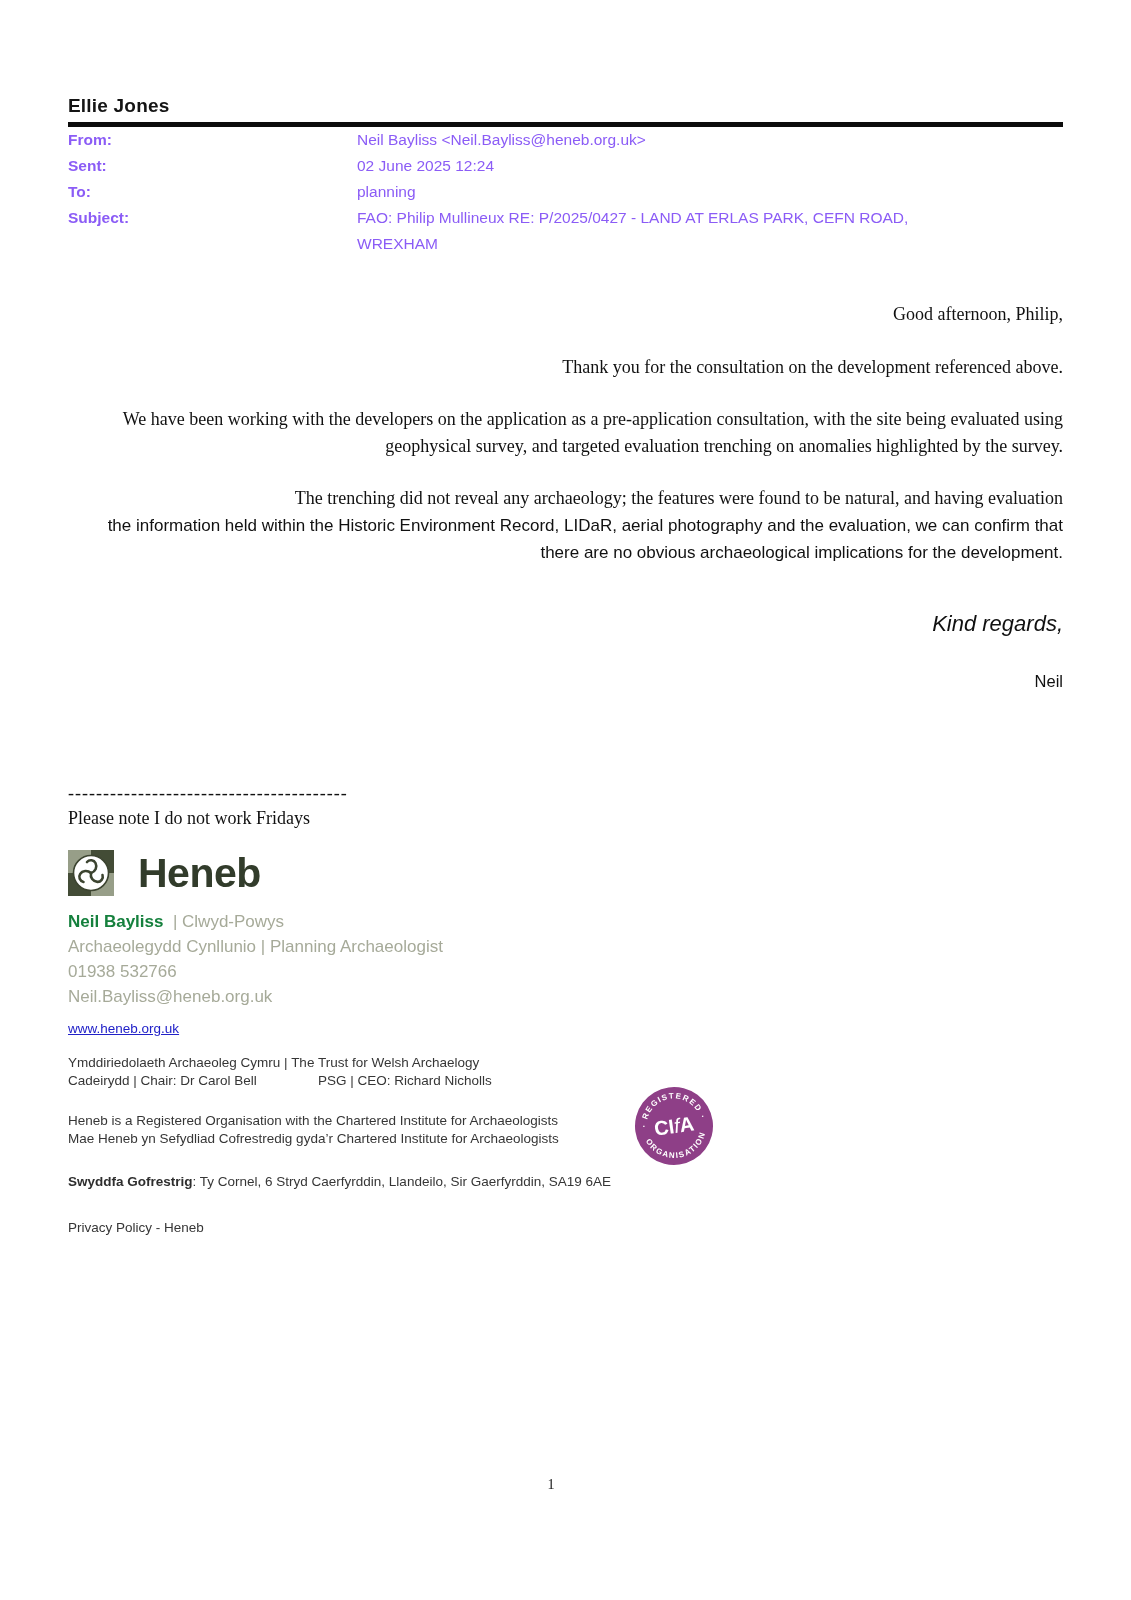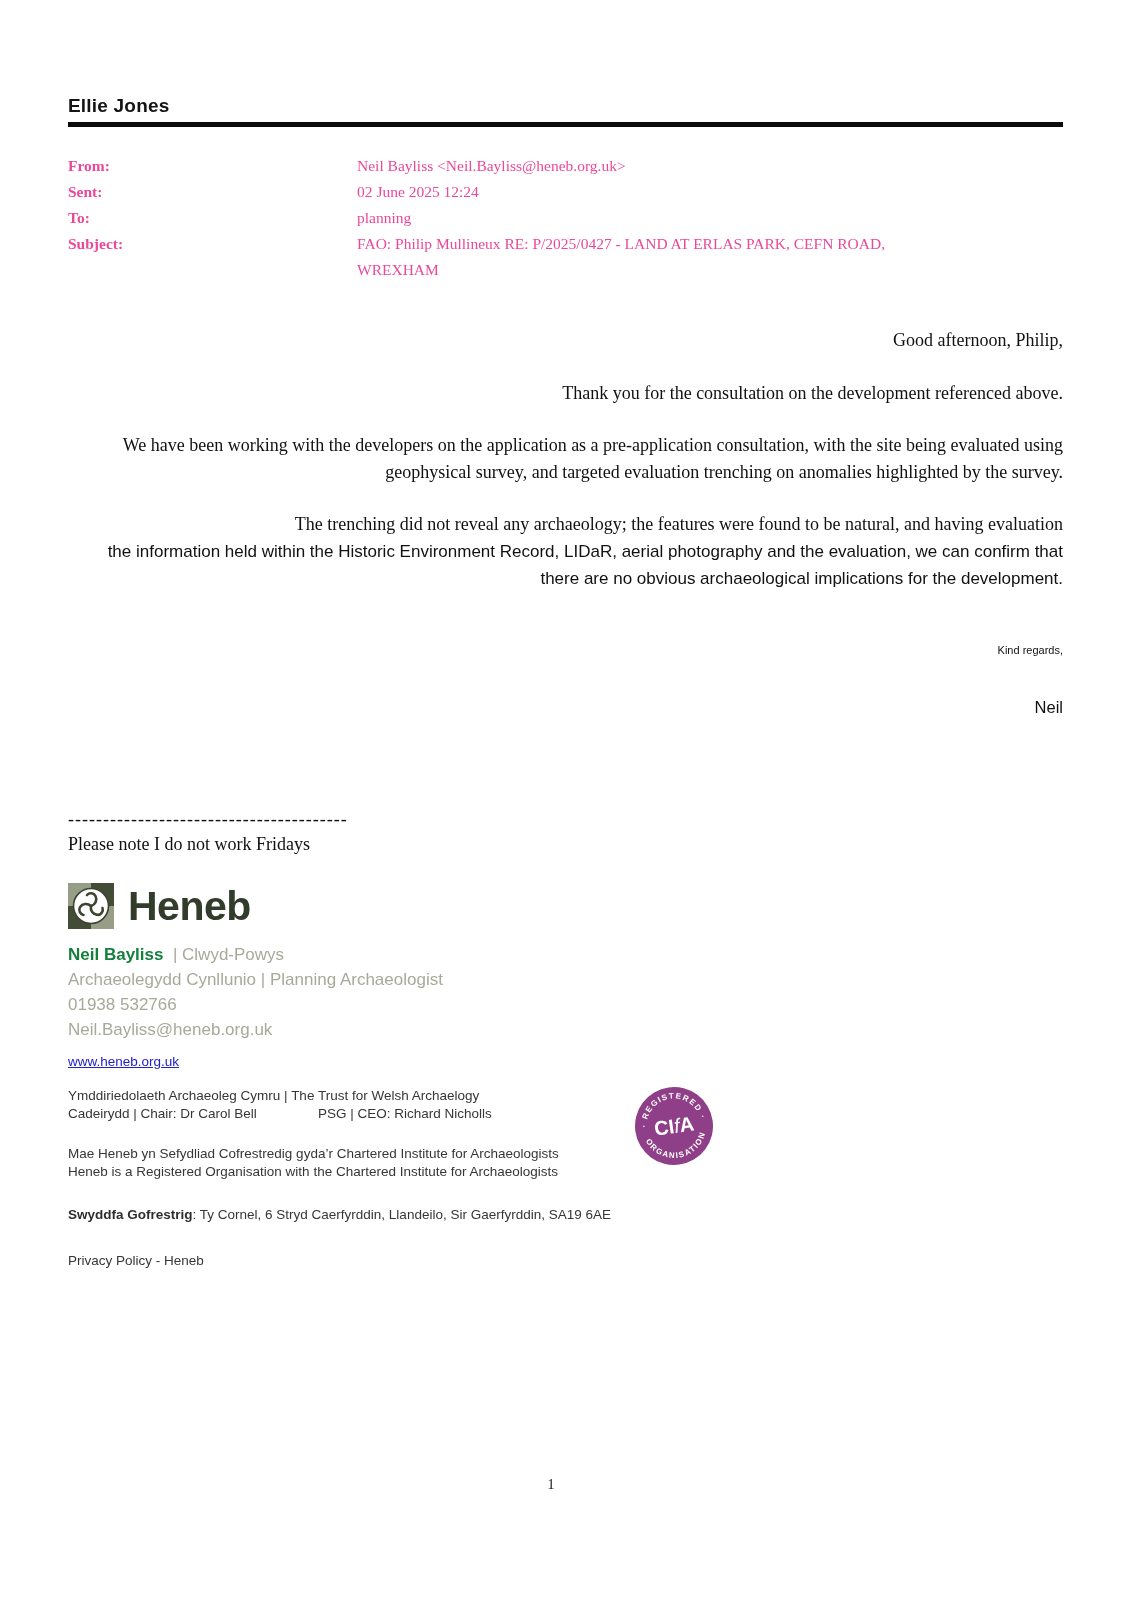--- a/index.html
+++ b/index.html
@@ -8,37 +8,37 @@
     width:1131px; height:1600px; position:relative; background:#fff;
     margin:0 auto; overflow:hidden;
     font-family:"Liberation Sans", sans-serif; color:#1a1a1a;
   }
   .content { position:relative; padding:95px 68px 0 68px; }
 
   
   .recipient { font-size:19px; font-weight:700; color:#141414; letter-spacing:.2px; }
   .rule { height:5px; background:#0c0c0c; margin-top:5px; }
 
-  .meta { margin-top:26px; font-size:15.5px; line-height:26px; color:#ec4899;font-family:Liberation Serif, serif; }
+  .meta { font-size:15.5px; line-height:26px; color:#8b5cf6; }
   .meta-row { display:grid; grid-template-columns:289px 1fr; }
   .meta-label { font-weight:700; }
   .meta-value { }
 
   
   .body { margin-top:44px; font-family:"Liberation Serif", serif; font-size:18px; line-height:26.5px; color:#111; }
   .body p { margin:0 0 26px 0;text-align:right; }
   .sans-inline { font-family:"Liberation Sans", sans-serif; font-size:17px; }
-  .closing { font-family:"Liberation Sans", sans-serif; font-size:11px; margin:44px 0 0 0 !important; }
+  .closing { font-family:"Liberation Sans", sans-serif; font-size:22px; margin:44px 0 0 0 !important;font-style:italic; }
   .sender { font-family:"Liberation Sans", sans-serif; font-size:16.5px; margin:31px 0 0 0 !important; }
 
   .divider { margin-top:88px; font-family:"Liberation Serif", serif; font-size:18px; letter-spacing:1px; color:#111; }
   .note { margin-top:4px; font-family:"Liberation Serif", serif; font-size:18px; color:#111; }
 
   
-  .logo-row { margin-top:28px; display:flex; align-items:center; gap:14px; }
+  .logo-row { margin-top:21px; display:flex; align-items:center; gap:24px; }
   .logo-mark { width:46px; height:46px; display:block; }
   .brand { font-size:41px; font-weight:700; color:#323c2b; letter-spacing:-.5px; }
 
   .sig { margin-top:12px; font-size:17px; line-height:25px; color:#a6aa99; }
   .sig .name { font-weight:700; color:#15803d; }
   .sig .region { color:#a6aa99; }
 
   .website { margin-top:12px; font-size:13.5px; }
   .website a { color:#2121c8; text-decoration:underline; }
 
@@ -133,22 +133,22 @@
     <div class="website">
       <a href="#">www.heneb.org.uk</a>
     </div>
 
     <div class="small org-block">
       <div>Ymddiriedolaeth Archaeoleg Cymru | The Trust for Welsh Archaelogy</div>
       <div><span class="chair-first">Cadeirydd | Chair: Dr Carol Bell</span><span>PSG | CEO: Richard Nicholls</span></div>
     </div>
 
     <div class="small reg-block">
+      <div>Heneb is a Registered Organisation with the Chartered Institute for Archaeologists</div>
       <div>Mae Heneb yn Sefydliad Cofrestredig gyda’r Chartered Institute for Archaeologists</div>
-      <div>Heneb is a Registered Organisation with the Chartered Institute for Archaeologists</div>
     </div>
 
     <div class="small office-block">
       <div><b>Swyddfa Gofrestrig</b><span>: Ty Cornel, 6 Stryd Caerfyrddin, Llandeilo, Sir Gaerfyrddin, SA19 6AE</span></div>
     </div>
 
     <div class="small privacy">Privacy Policy - Heneb</div>
 
   </div>
 

